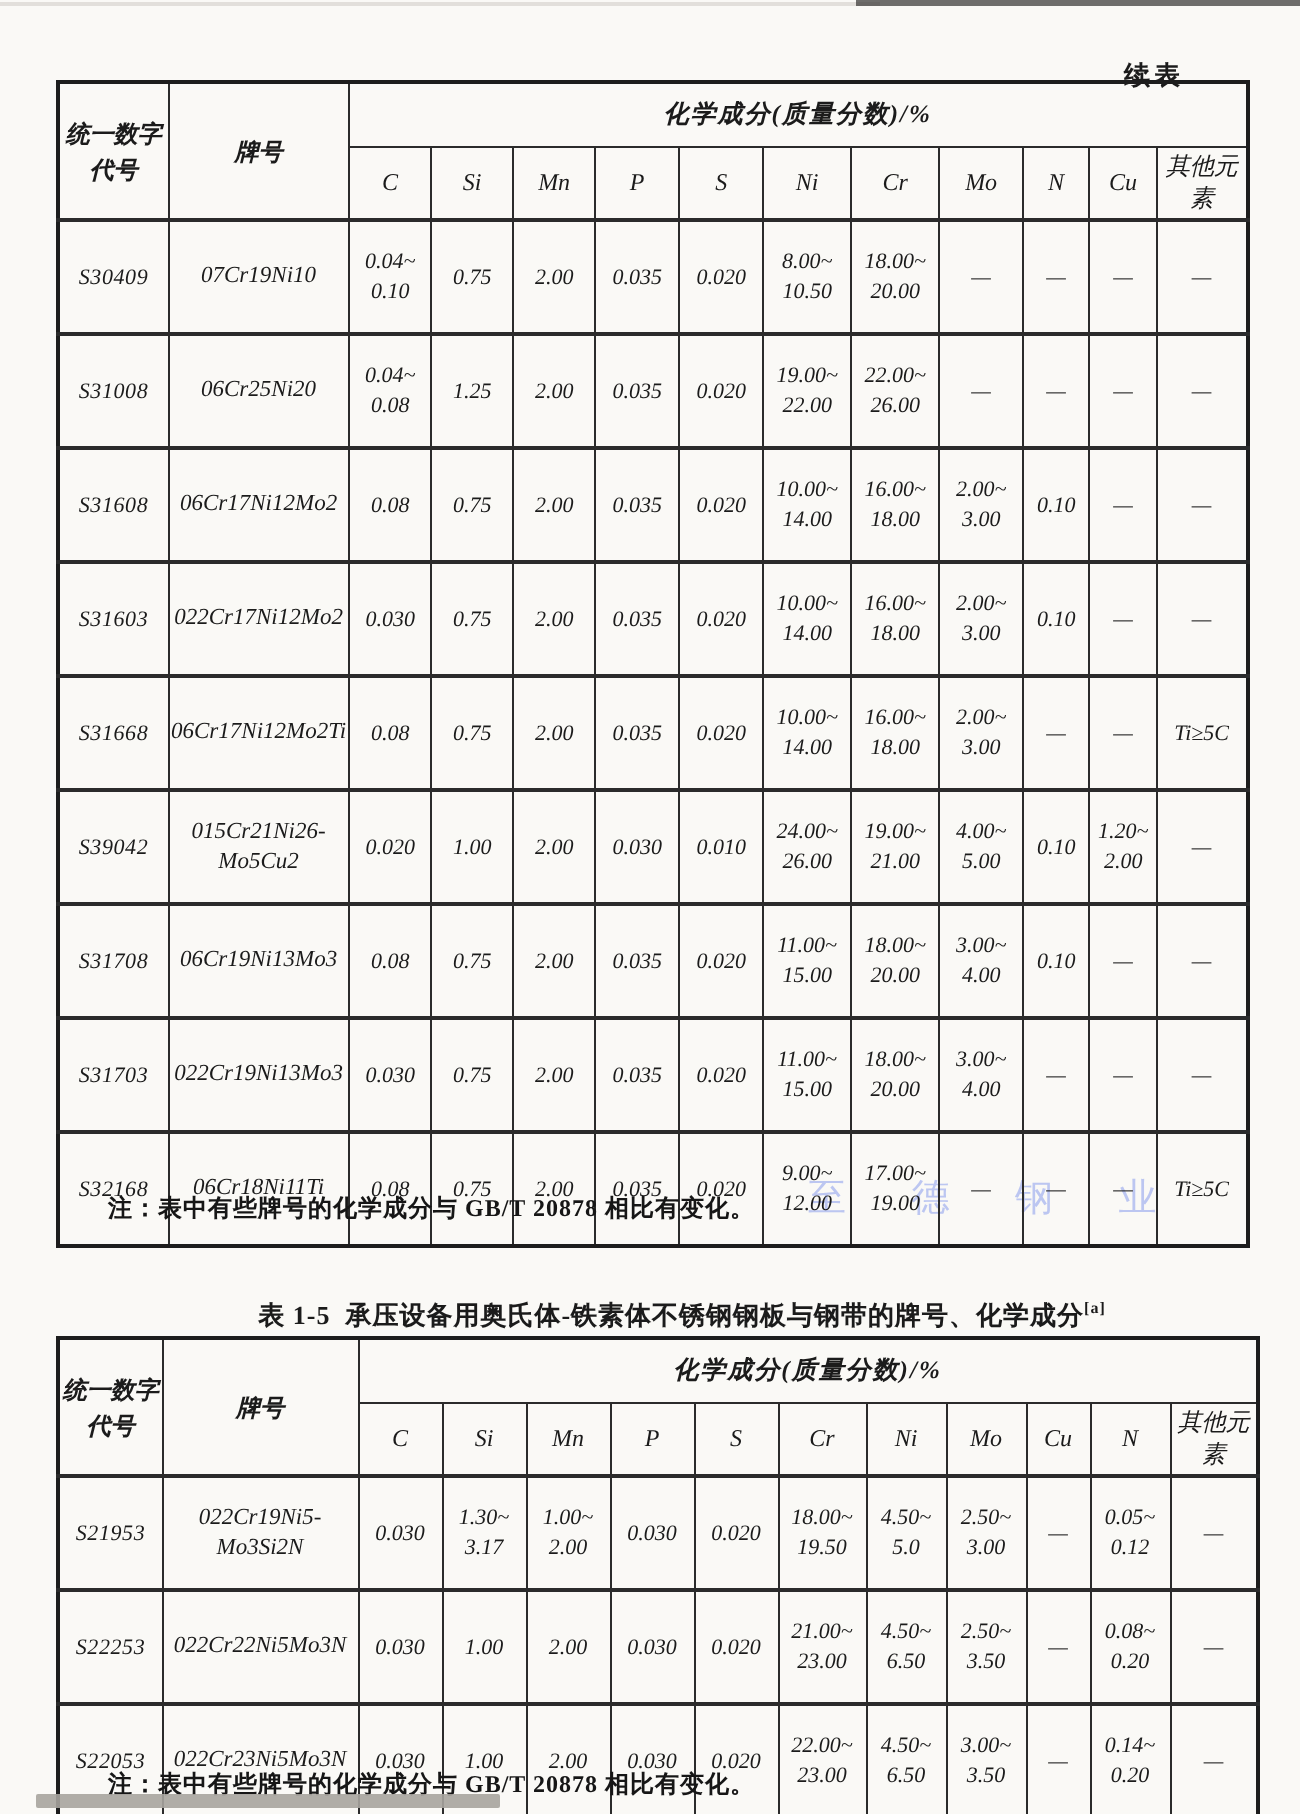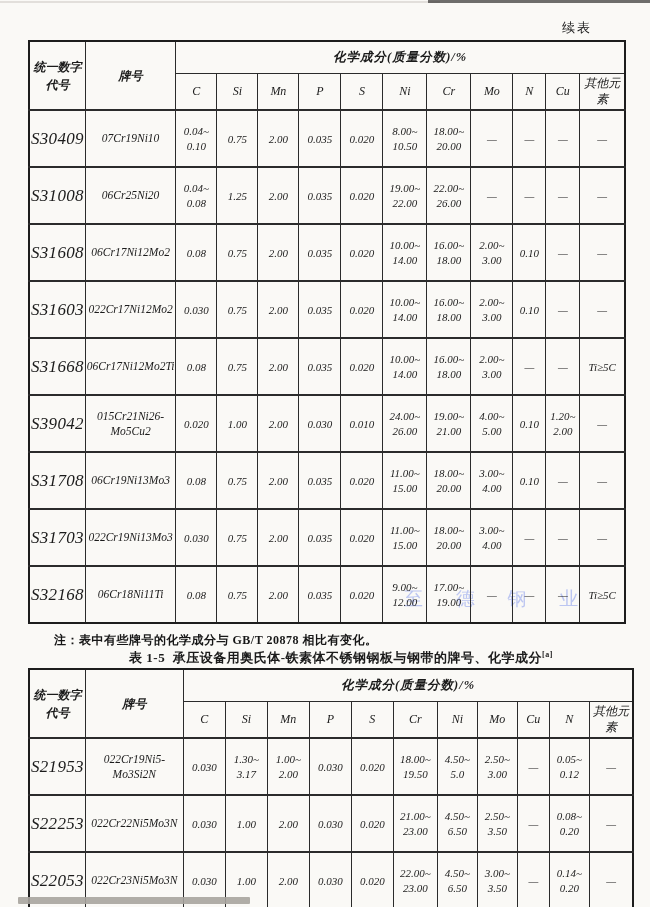--- a/index.html
+++ b/index.html
@@ -7,46 +7,46 @@
     position:relative;width:650px;height:907px;margin:0 auto;
     background:#faf9f6;
     font-family:"Liberation Serif","DejaVu Serif",serif;
     color:#1b1b1b;overflow:hidden;
   }
   
   .artifact-top{position:absolute;top:0;left:428;left:428px;width:222px;height:3px;background:#3f3e3c;opacity:.75;}
   .artifact-top-faint{position:absolute;top:1px;left:0;width:440px;height:2px;background:#c9c6c0;opacity:.5;}
   .artifact-bottom{position:absolute;top:897px;left:18px;width:232px;height:7px;background:#a7a49e;opacity:.9;border-radius:1px;}
 
-  .cont-label{position:absolute;top:19px;left:562px;font-size:13px;font-weight:normal;letter-spacing:2px;}
+  .cont-label{position:absolute;top:29px;left:562px;font-size:13px;font-weight:bold;letter-spacing:2px;}
 
   .tbl-wrap1{position:absolute;top:40px;left:28px;}
   .tbl-wrap2{position:absolute;top:668px;left:28px;}
 
   table{border-collapse:collapse;table-layout:fixed;background:transparent;font-style:italic;}
   table{border:2px solid #1d1d1d;}
   th,td{
     border:1px solid #2b2b2b;
     text-align:center;vertical-align:middle;
     white-space:pre-line;line-height:1.3;
     padding:2px 1px;font-weight:normal;
     overflow:hidden;
   }
   thead tr:first-child th{border-bottom-width:1px;}
   tbody tr td{border-top-width:2px;}
   th.ch{font-size:12px;font-weight:bold;line-height:1.5;}
   th.gh{font-size:12.5px;font-weight:bold;letter-spacing:1px;height:27px;}
   th.eh{font-size:12px;height:29px;font-weight:normal;}
   td{font-size:11px;height:51px;}
-  td.code{font-size:17px;letter-spacing:.3px;}
+  td.code{font-size:11px;letter-spacing:.3px;}
   td.grade{font-size:11.5px;}
 
   .note{
     position:absolute;left:54px;font-size:12px;color:#161616;
-    letter-spacing:.5px;font-weight:bold;margin-top:36px;
+    letter-spacing:.5px;font-weight:bold;
   }
   .note1{top:596px;}
   .note2{top:884px;}
 
   .t2-title{
     position:absolute;top:649px;left:16px;width:650px;text-align:center;
     font-size:13px;font-weight:bold;letter-spacing:.5px;
   }
   .t2-title sup{font-size:8px;}
 

